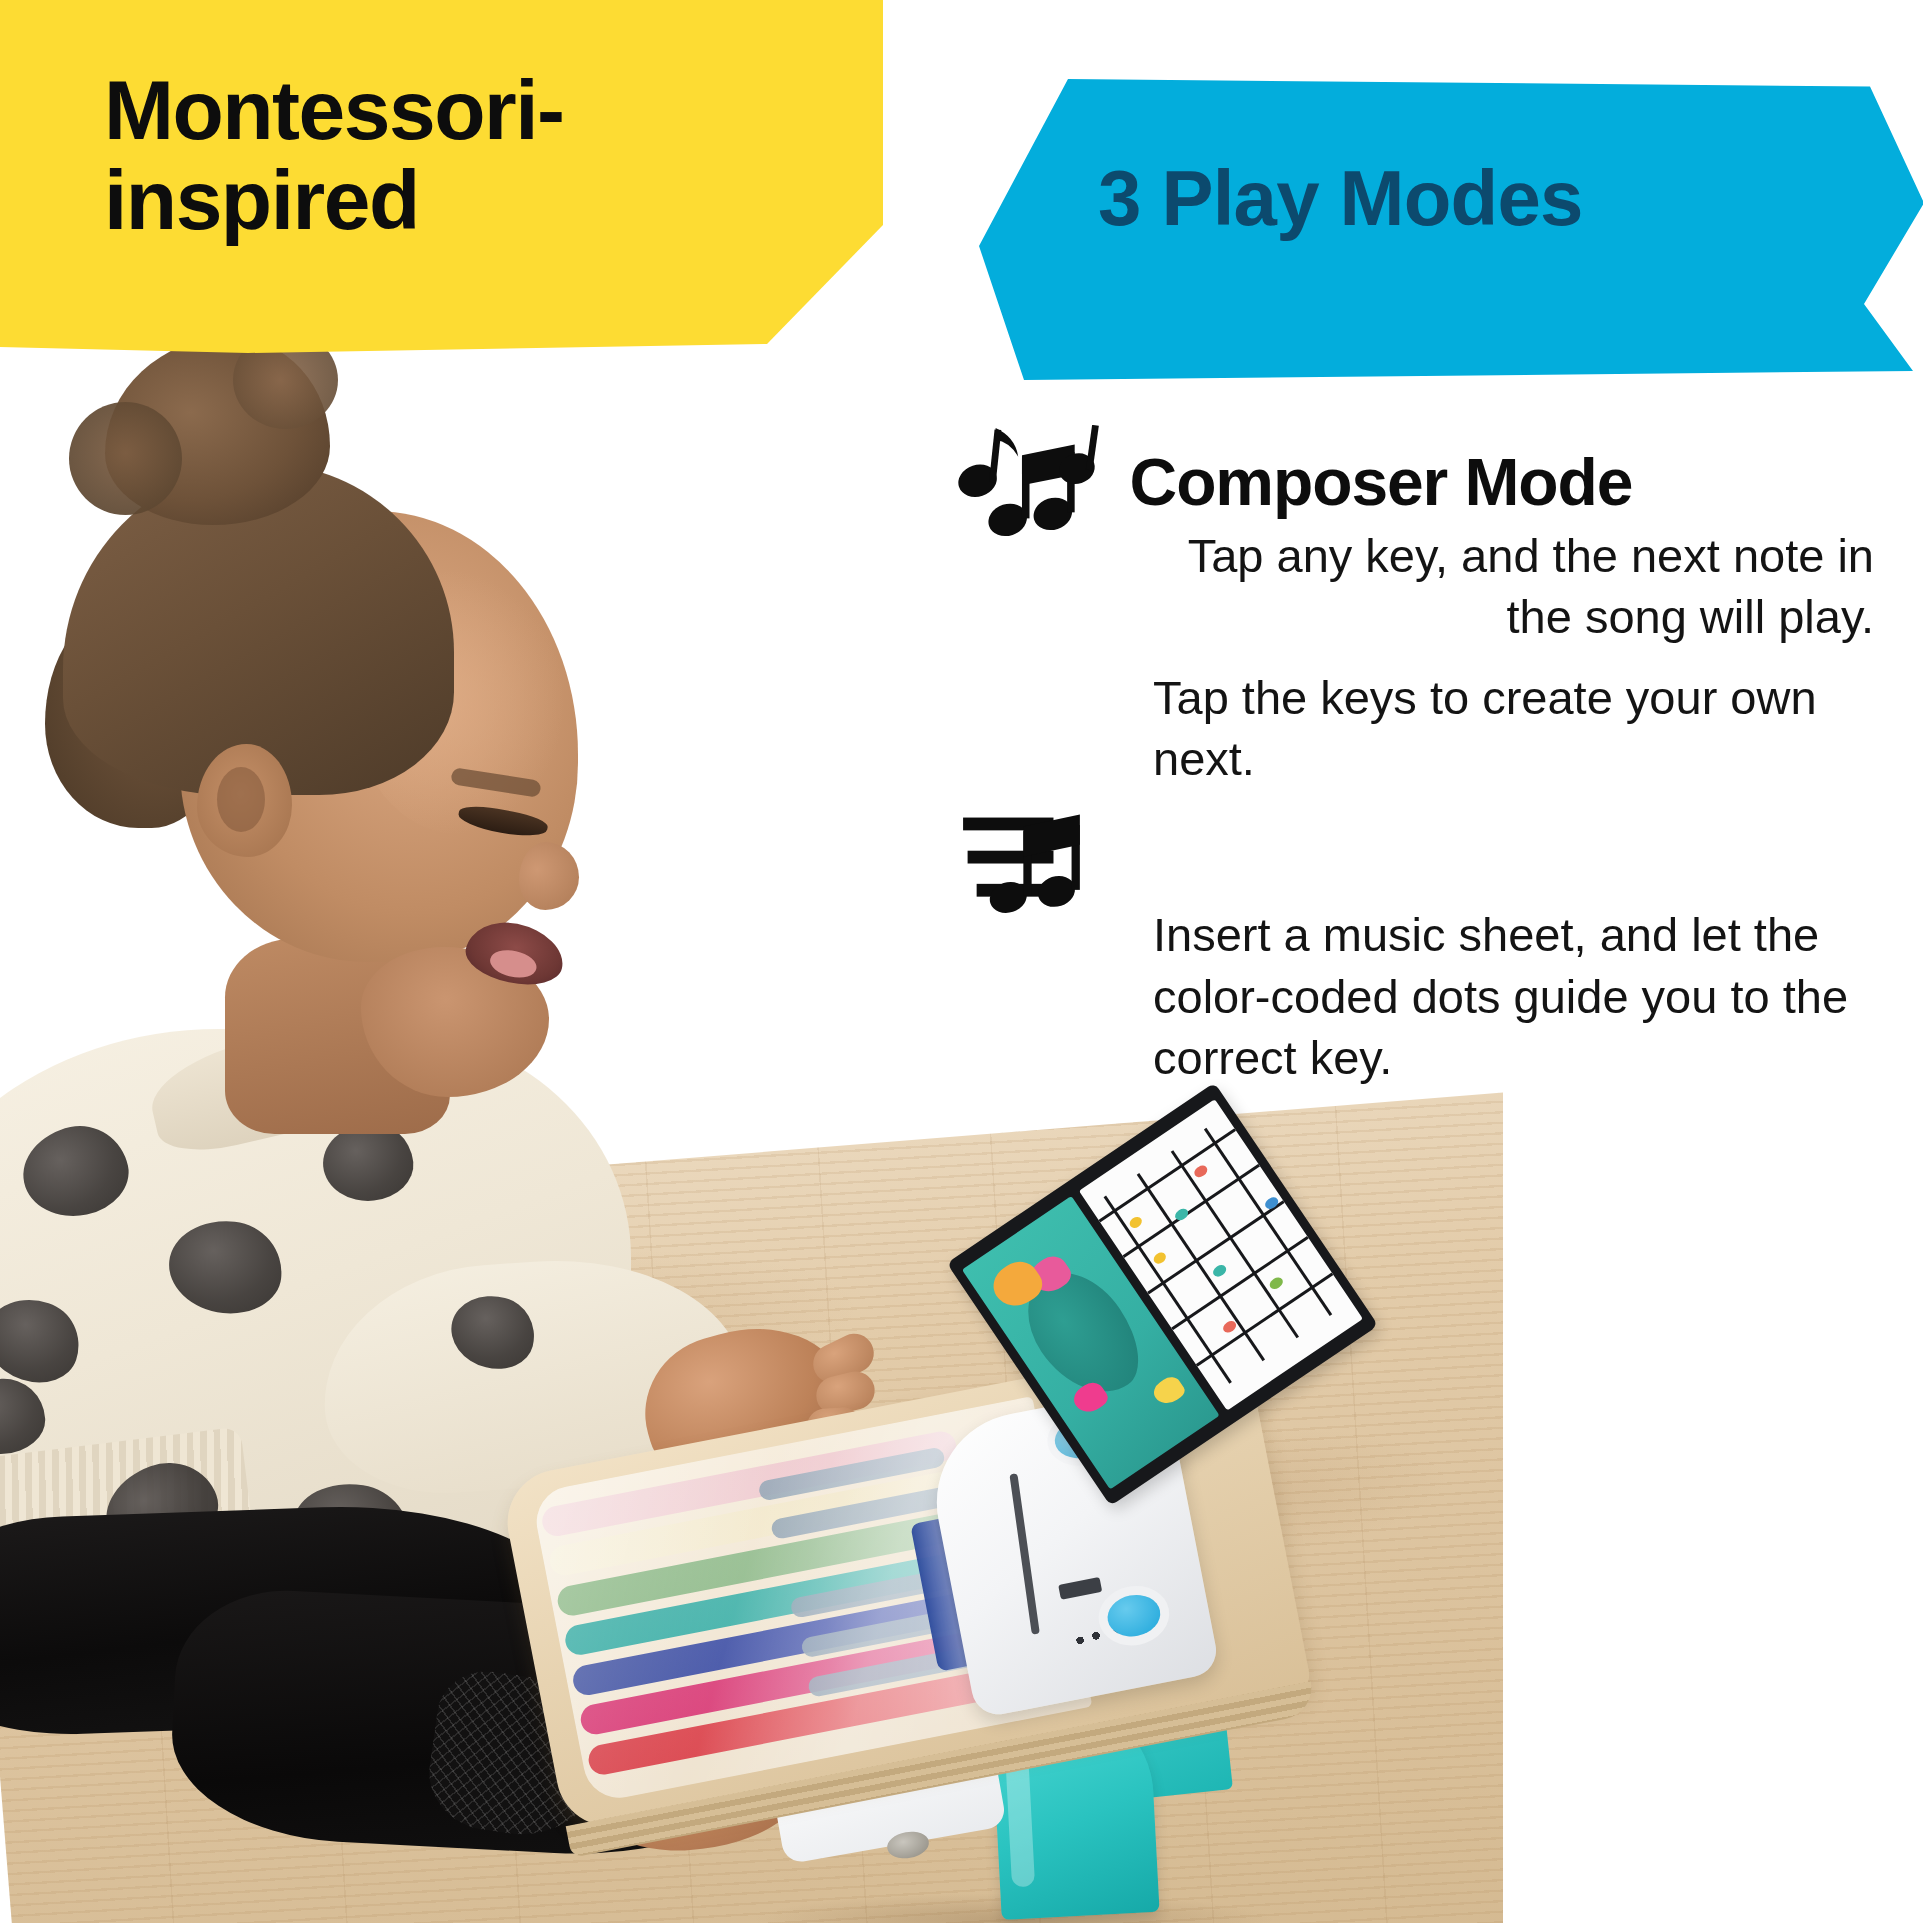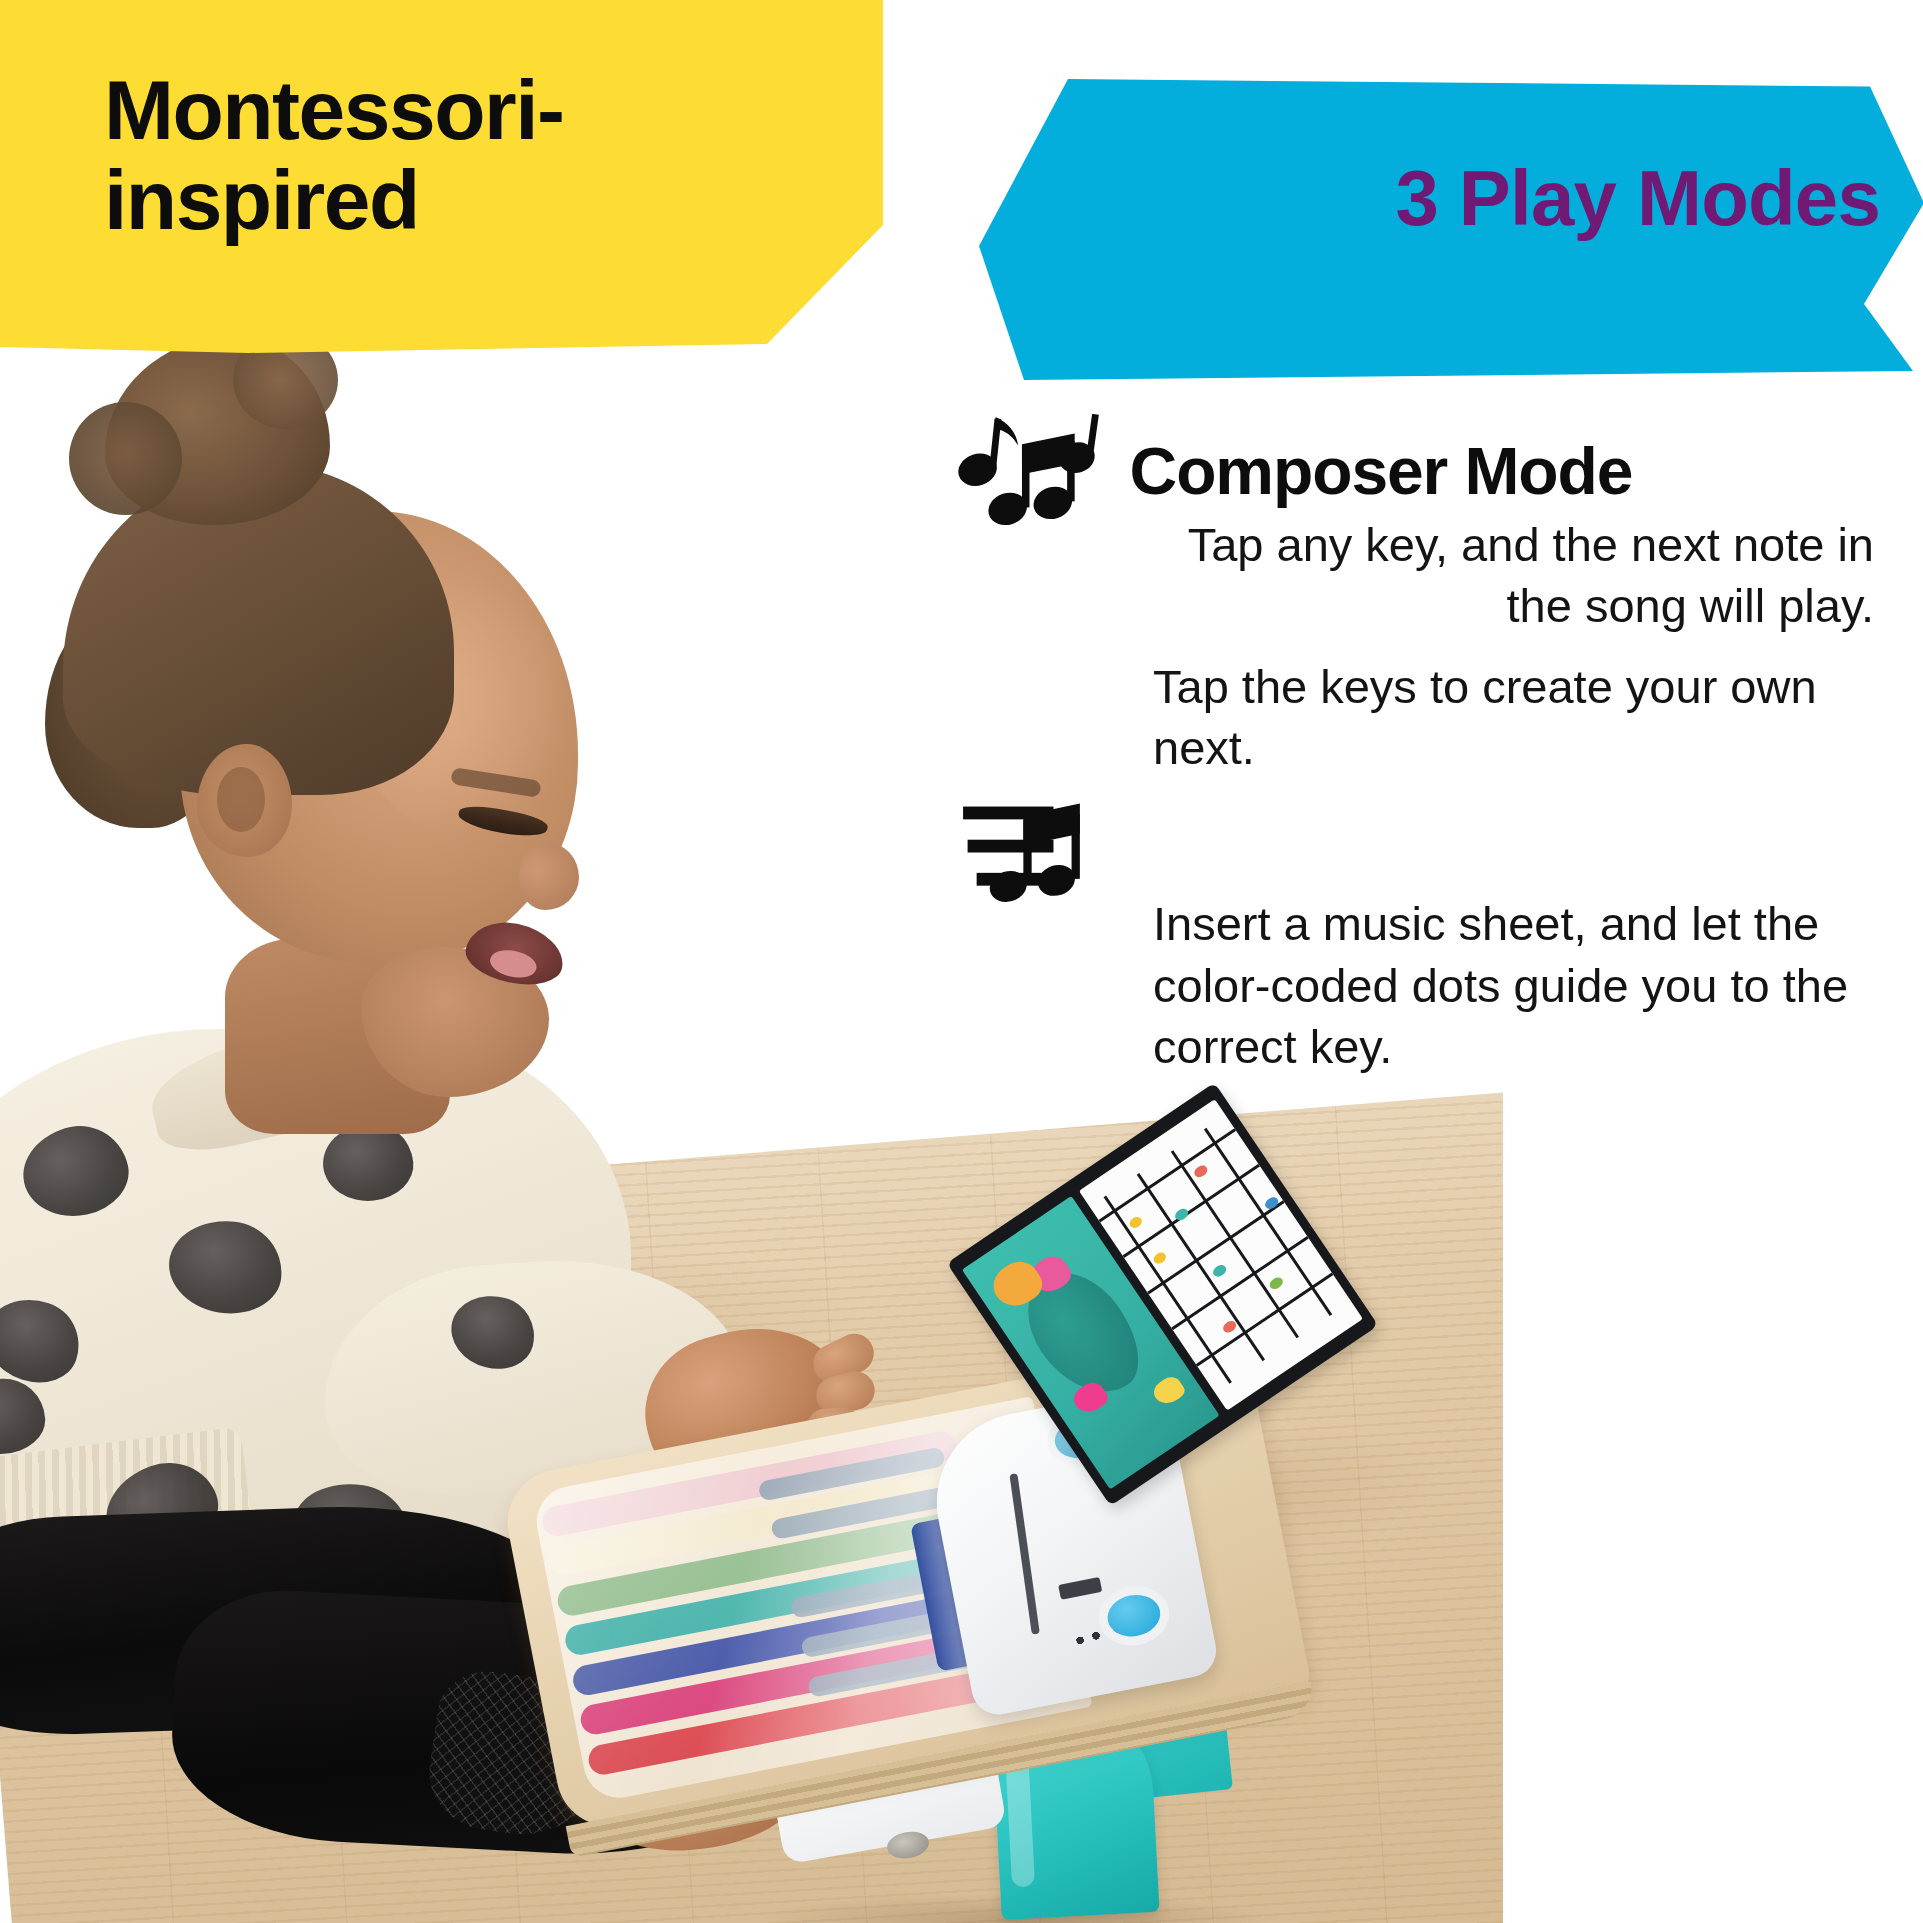--- a/index.html
+++ b/index.html
@@ -20,26 +20,26 @@
     color:#0d0d0d; letter-spacing:-1.5px;
   }
 
   
   .blue-banner{
     position:absolute; left:979px; top:79px; width:945px; height:301px;
     background:#03ADDC;
     clip-path: polygon(89px 0, 891px 7.5px, 945px 124px, 885px 225px, 934px 292px, 45px 301px, 0 167px);
   }
   .blue-banner .headline{
-    position:absolute; left:119px; top:74px; width:782px; text-align:right;
-    font-size:78px; font-weight:bold; color:#701a75; letter-spacing:-0.8px;
-  }
-
-  
-  .modes{ position:absolute; left:954px; top:421px; width:969px; }
+    position:absolute; left:119px; top:74px; width:782px; text-align:left;
+    font-size:78px; font-weight:bold; color:#0c4a6e; letter-spacing:-0.8px;
+  }
+
+  
+  .modes{ position:absolute; left:954px; top:432px; width:969px; }
   .mode-row{ position:relative; margin-bottom:12px; }
   .mode-head{ display:flex; align-items:center; gap:25.6px; height:99px; }
   .mode-icon{ width:150px; flex:0 0 150px; display:flex; align-items:center; justify-content:center; }
   .mode-icon svg{ display:block; }
   .mode-title{ font-size:66px; font-weight:bold; color:#0d0d0d; letter-spacing:-1.1px; white-space:nowrap; }
   .mode-desc{
     margin-left:199px; margin-top:-6px; width:736px;
     font-size:47px; line-height:1.30; color:#141414; font-weight:400;
   }
   .mode-row.m1 .mode-desc{ width:721px;text-align:right; }

